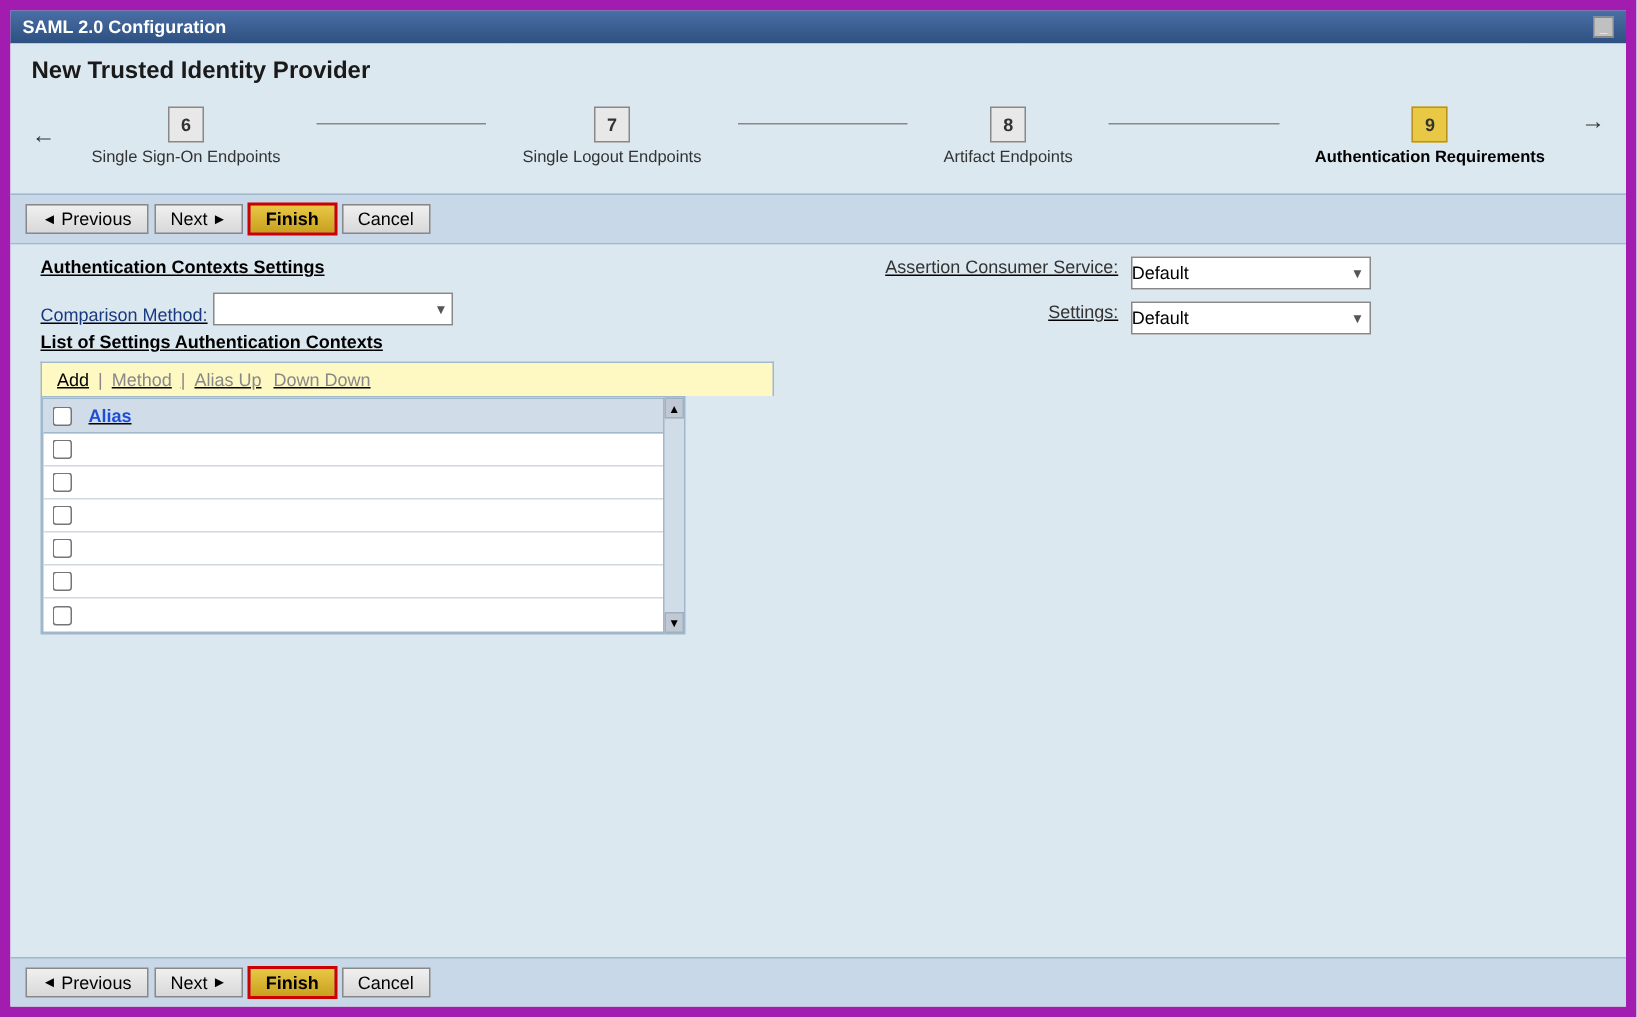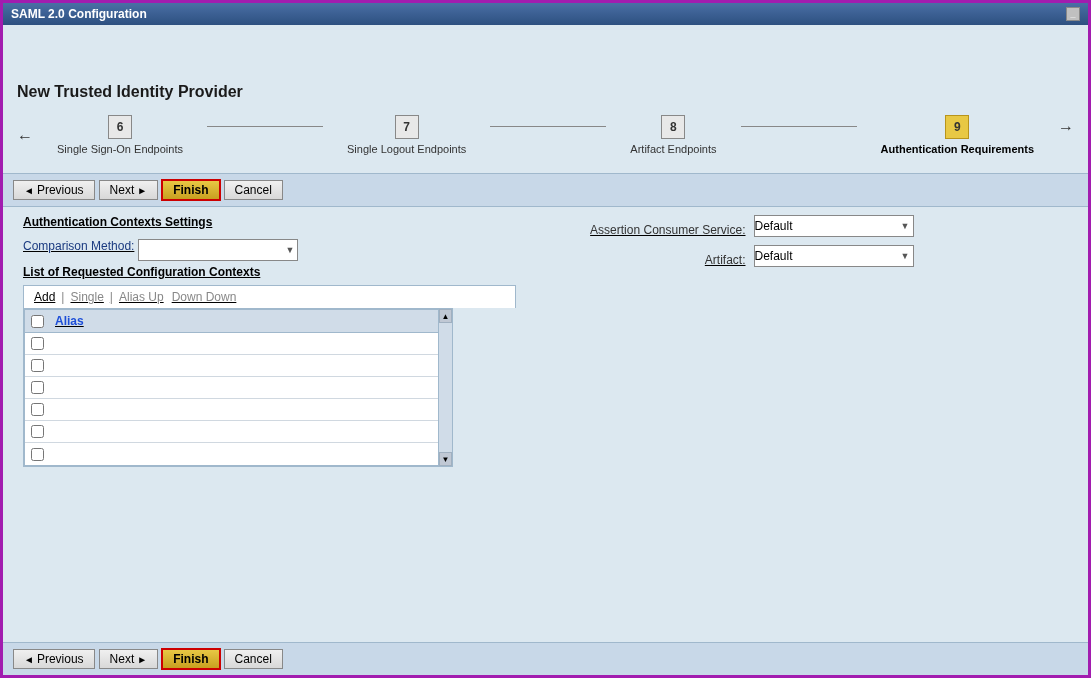--- a/index.html
+++ b/index.html
@@ -10,21 +10,21 @@
       width: 1091px;
       height: 678px;
       overflow: hidden;
     }
 
     .window {
       width: 1091px;
       height: 678px;
       display: flex;
       flex-direction: column;
-      border: 3px solid #a21caf;
+      border: 7px solid #a21caf;
     }
 
     .title-bar {
       background: linear-gradient(to bottom, #4a6fa5, #2d5080);
       color: white;
       padding: 4px 8px;
       font-size: 12px;
       font-weight: bold;
       display: flex;
       align-items: center;
@@ -61,21 +61,20 @@
     .header-section {
       background: #dce8f0;
       padding: 10px 14px 6px 14px;
     }
 
     .page-title {
       font-size: 16px;
       font-weight: bold;
       color: #1a1a1a;
       margin-bottom: 10px;
-      margin-top: 48px;
     }
 
     .wizard-steps {
       display: flex;
       align-items: center;
       margin-bottom: 8px;
       padding: 4px 0;
     }
 
     .wizard-arrow {
@@ -194,21 +193,21 @@
 
     .section-title {
       font-weight: bold;
       font-size: 12px;
       color: #000;
       margin-bottom: 10px;
     }
 
     .form-row {
       display: flex;
-      align-items: flex-start;
+      align-items: flex-end;
       margin-bottom: 0;
       gap: 4px;
     }
 
     .select-wrapper {
       position: relative;
       display: inline-block;
     }
 
     .select-wrapper::after {
@@ -235,21 +234,21 @@
 
     .list-section-title {
       font-weight: bold;
       font-size: 12px;
       color: #000;
       margin-bottom: 6px;
       margin-top: 4px;
     }
 
     .list-toolbar {
-      background: #ffffff;
+      background: #fef9c3;
       border: 1px solid #a0b8cc;
       border-bottom: none;
       padding: 3px 6px;
       display: flex;
       align-items: center;
       gap: 0;
     }
 
     .list-toolbar-btn {
       background: none;
@@ -347,21 +346,21 @@
       border: 1px solid #a0b0c0;
       display: flex;
       align-items: center;
       justify-content: center;
       font-size: 8px;
       cursor: pointer;
     }
 
     .response-form-row {
       display: flex;
-      align-items: flex-end;
+      align-items: flex-start;
       margin-bottom: 8px;
     }
 
     .response-label {
       font-size: 12px;
       color: #333;
       width: 170px;
       text-align: right;
       margin-right: 8px;
     }
@@ -454,26 +453,26 @@
 
         <div class="form-row">
           <span class="comparison-label">Comparison Method:</span>
           <div class="select-wrapper">
             <select>
               <option value=""></option>
             </select>
           </div>
         </div>
 
-        <div class="list-section-title">List of Requested Configuration Contexts</div>
+        <div class="list-section-title">List of Settings Authentication Contexts</div>
 
         <div class="list-toolbar">
           <button class="list-toolbar-btn">Add</button>
           <span class="list-toolbar-sep">|</span>
-          <button class="list-toolbar-btn disabled">Single</button>
+          <button class="list-toolbar-btn disabled">Method</button>
           <span class="list-toolbar-sep">|</span>
           <button class="list-toolbar-btn disabled">Alias Up</button>
           <button class="list-toolbar-btn disabled">Down Down</button>
         </div>
 
         <div class="table-scroll-wrapper" style="max-width: 430px;">
           <div class="alias-table" style="margin-right: 14px;">
             <div class="alias-table-header">
               <div class="alias-table-header-checkbox">
                 <input type="checkbox" style="">
@@ -532,21 +531,21 @@
         <div class="response-form-row">
           <span class="response-label">Assertion Consumer Service:</span>
           <div class="select-wrapper">
             <select>
               <option value="Default">Default</option>
             </select>
           </div>
         </div>
 
         <div class="response-form-row">
-          <span class="response-label">Artifact:</span>
+          <span class="response-label">Settings:</span>
           <div class="select-wrapper">
             <select>
               <option value="Default">Default</option>
             </select>
           </div>
         </div>
       </div>
 
     </div>
 

